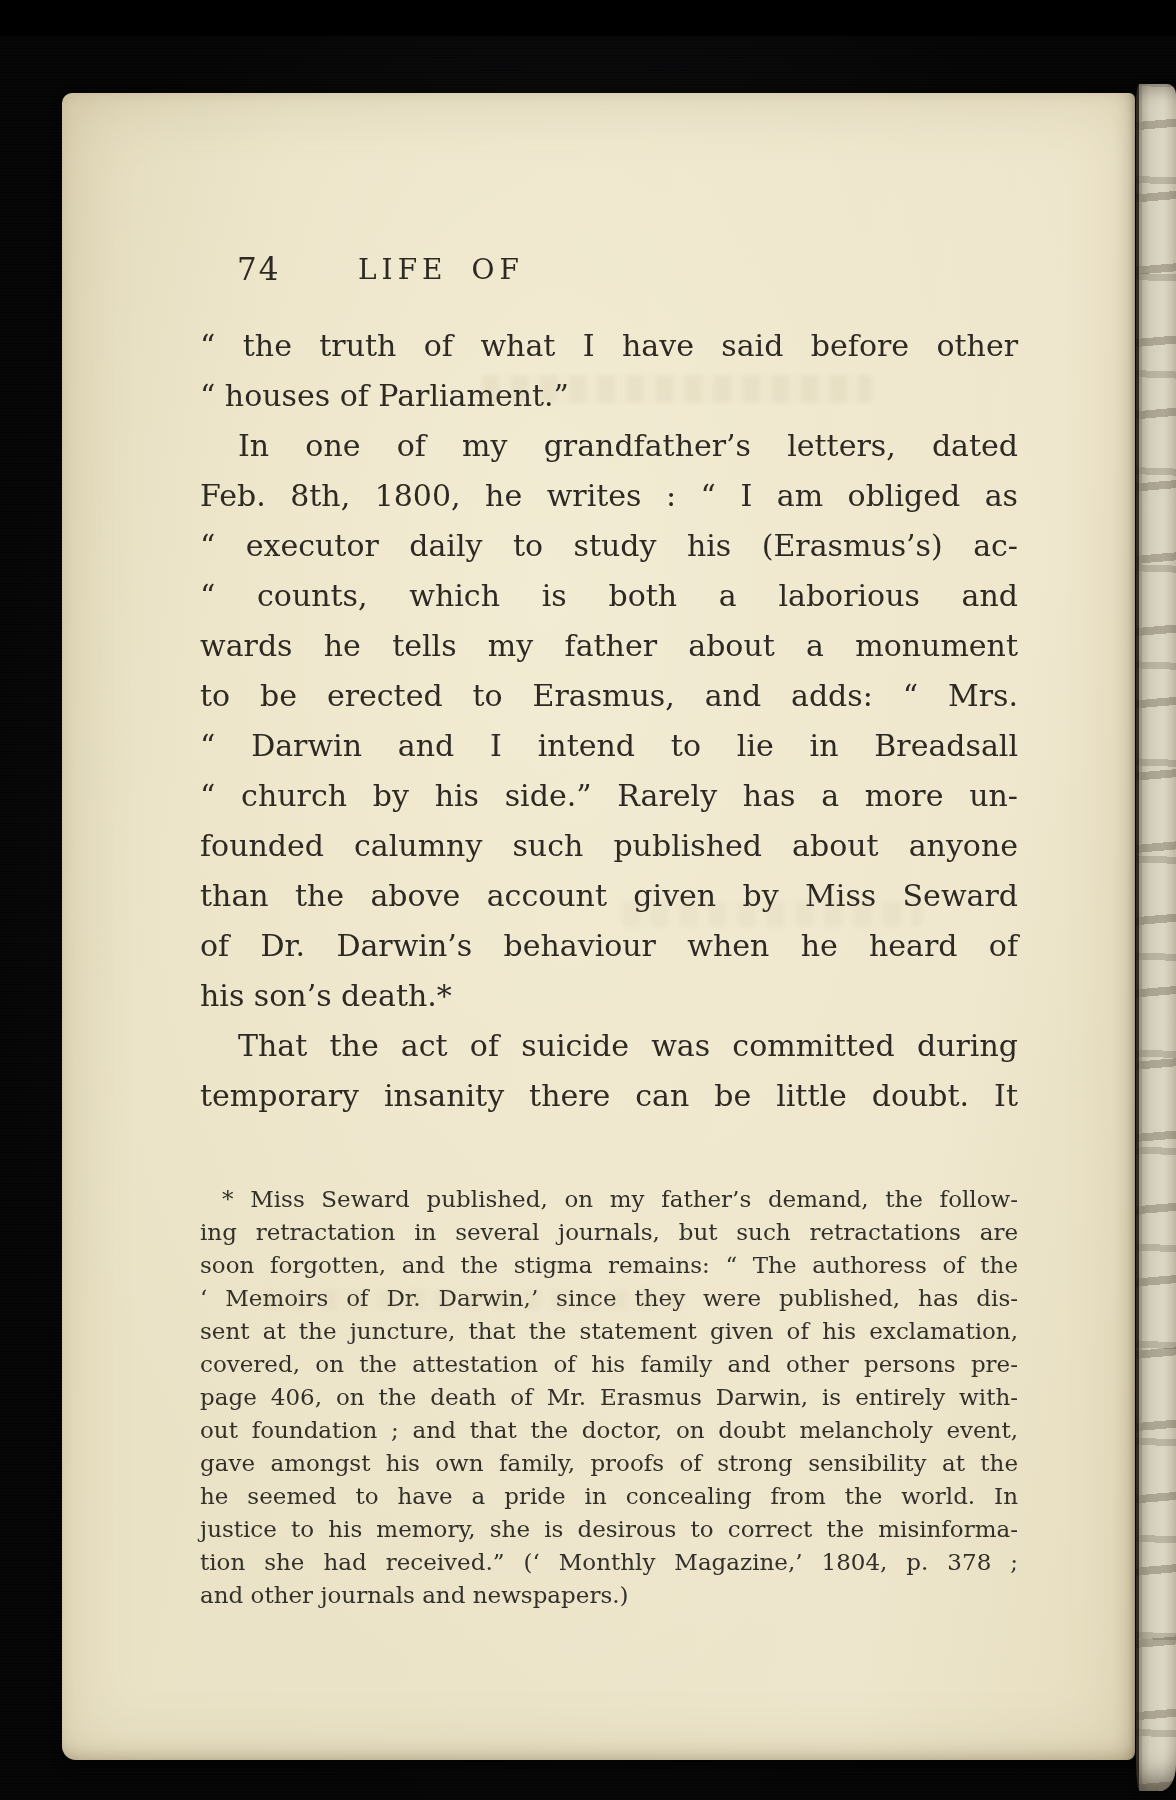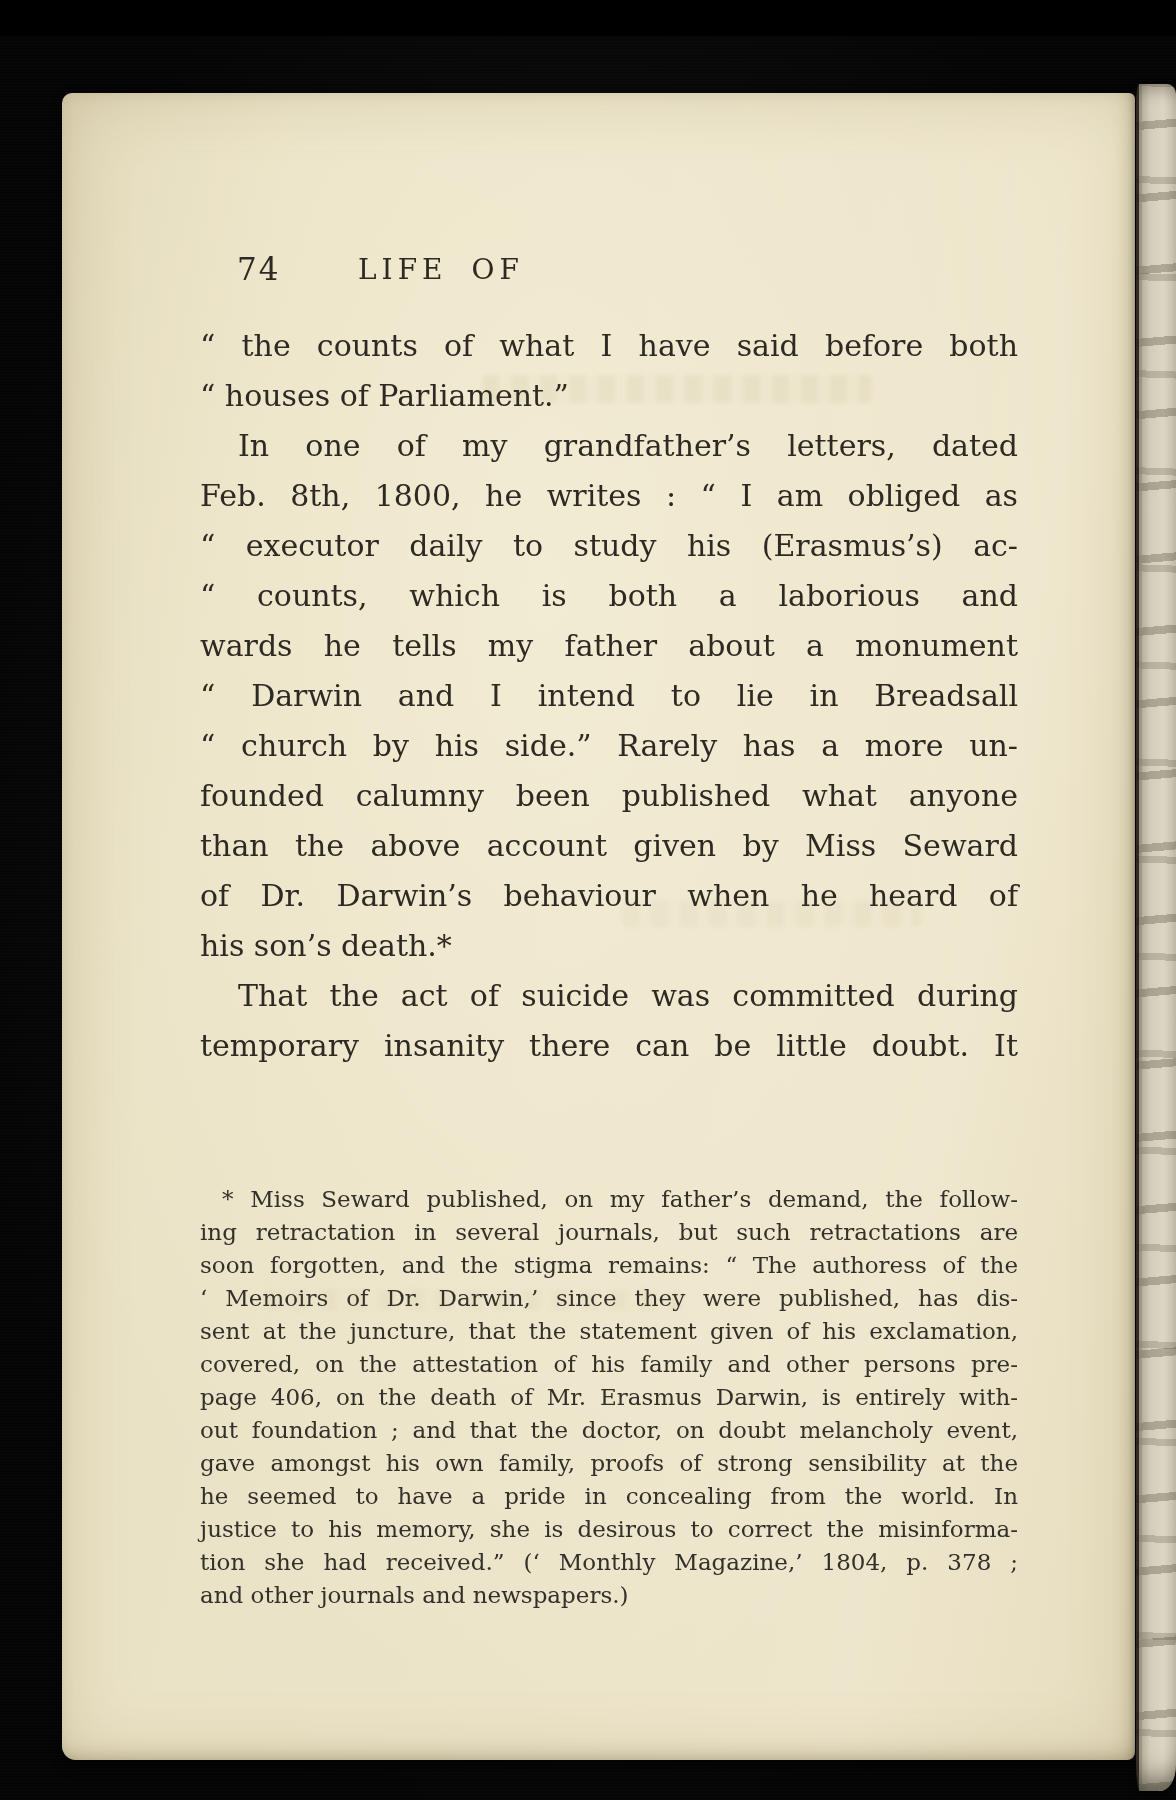--- a/index.html
+++ b/index.html
@@ -72,30 +72,31 @@
 <body>
 
 <div class="scene">
 
   <div class="book-page">
 
     <span class="pagenum">74</span>
     <span class="title">LIFE OF</span>
 
     <div class="body-text">
-      <div class="bl j">“ the counts of what I have said before both</div>
+      <div class="bl j">“ the truth of what I have said before other</div>
       <div class="bl">“ houses of Parliament.”</div>
       <div class="bl j ind">In one of my grandfather’s letters, dated</div>
       <div class="bl j">Feb. 8th, 1800, he writes : “ I am obliged as</div>
       <div class="bl j">“ executor daily to study his (Erasmus’s) ac-</div>
       <div class="bl j">“ counts, which is both a laborious and</div>
       <div class="bl j">wards he tells my father about a monument</div>
+      <div class="bl j">to be erected to Erasmus, and adds: “ Mrs.</div>
       <div class="bl j">“ Darwin and I intend to lie in Breadsall</div>
       <div class="bl j">“ church by his side.” Rarely has a more un-</div>
-      <div class="bl j">founded calumny been published what anyone</div>
+      <div class="bl j">founded calumny such published about anyone</div>
       <div class="bl j">than the above account given by Miss Seward</div>
       <div class="bl j">of Dr. Darwin’s behaviour when he heard of</div>
       <div class="bl">his son’s death.*</div>
       <div class="bl j ind">That the act of suicide was committed during</div>
       <div class="bl j">temporary insanity there can be little doubt. It</div>
     </div>
 
     <div class="footnote">
       <div class="fl j ind-f">* Miss Seward published, on my father’s demand, the follow-</div>
       <div class="fl j">ing retractation in several journals, but such retractations are</div>

